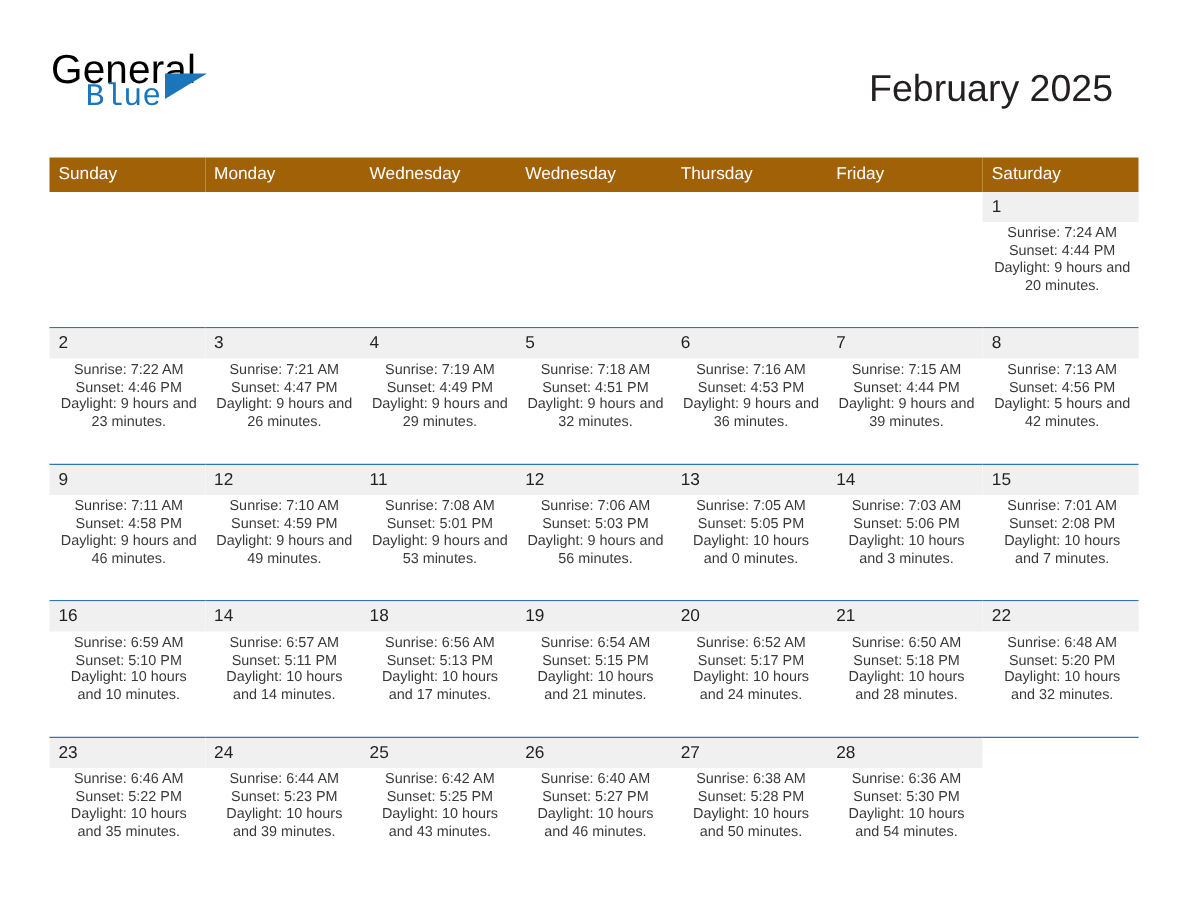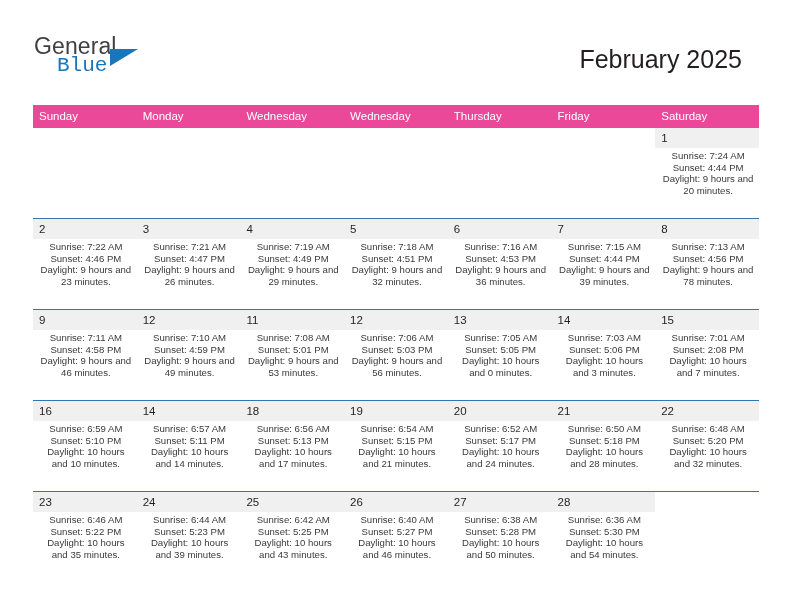--- a/index.html
+++ b/index.html
@@ -34,23 +34,23 @@
     position: absolute;
     left: 0;
     top: 6px;
     width: 200px;
     height: 56px;
   }
   .brand-general {
     position: absolute;
     left: 0;
     top: 0;
-    font-size: 23px;
+    font-size: 27px;
     letter-spacing: 0.1px;
-    color: #404040;
+    color: #000000;
     font-family: "Liberation Sans", sans-serif;
     line-height: 24px;
   }
   .brand-blue {
     position: absolute;
     left: 23px;
     top: 20px;
     font-size: 21px;
     color: #1b75bb;
     font-family: Liberation Mono, monospace;
@@ -91,21 +91,21 @@
   
   .calendar {
     position: absolute;
     left: 33px;
     top: 105px;
     width: 726px;
     border-collapse: collapse;
     table-layout: fixed;
   }
   .calendar th {
-    background: #ec4899;
+    background: #a16207;
     color: #ffffff;
     font-size: 11.5px;
     font-weight: normal;
     text-align: left;
     padding: 5px 0 5px 6px;
     height: 11px;
     line-height: 13px;
     border: none;
   }
   .calendar td {
@@ -275,21 +275,21 @@
                 <div class="daylight">Daylight: 9 hours and 39 minutes.</div>
               </div>
             </div>
           </td>
           <td>
             <div class="daycell filled">
               <div class="daynum">8</div>
               <div class="dayinfo">
                 <div>Sunrise: 7:13 AM</div>
                 <div>Sunset: 4:56 PM</div>
-                <div class="daylight">Daylight: 9 hours and 78 minutes.</div>
+                <div class="daylight">Daylight: 5 hours and 42 minutes.</div>
               </div>
             </div>
           </td>
         </tr>
         <tr>
           <td>
             <div class="daycell filled">
               <div class="daynum">9</div>
               <div class="dayinfo">
                 <div>Sunrise: 7:11 AM</div>

